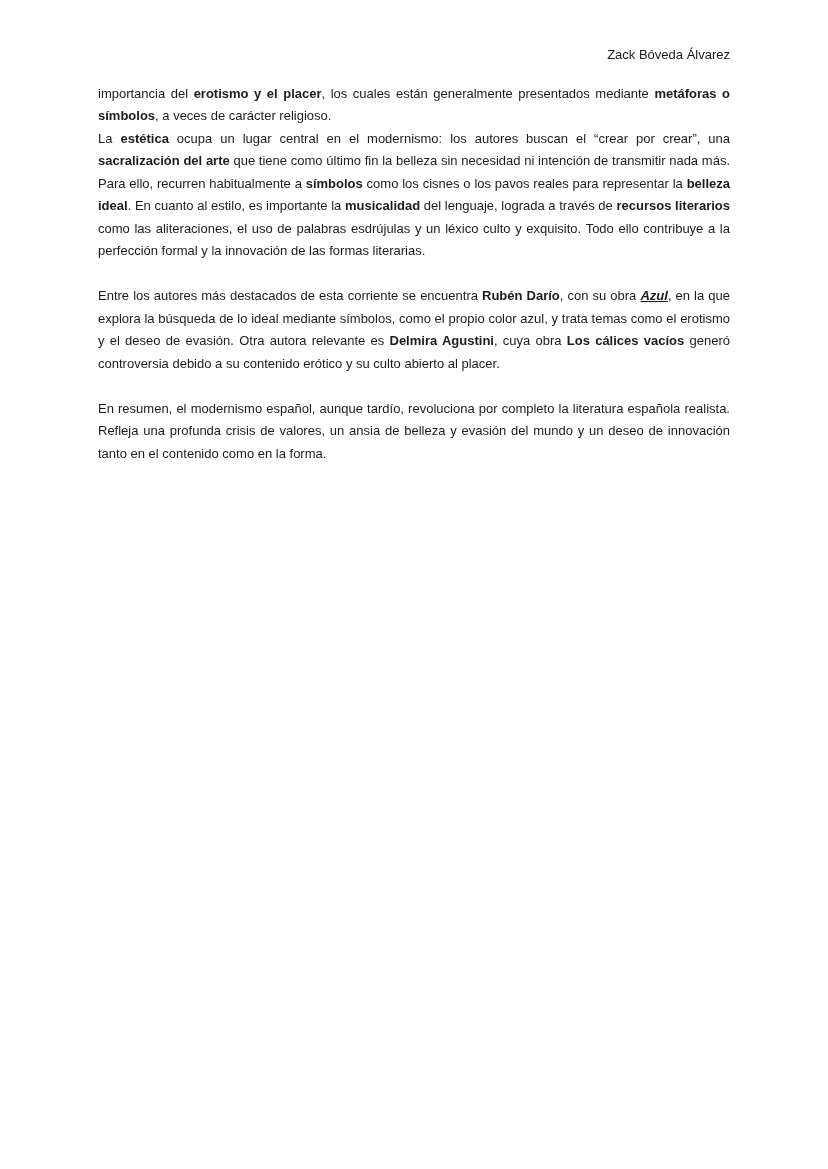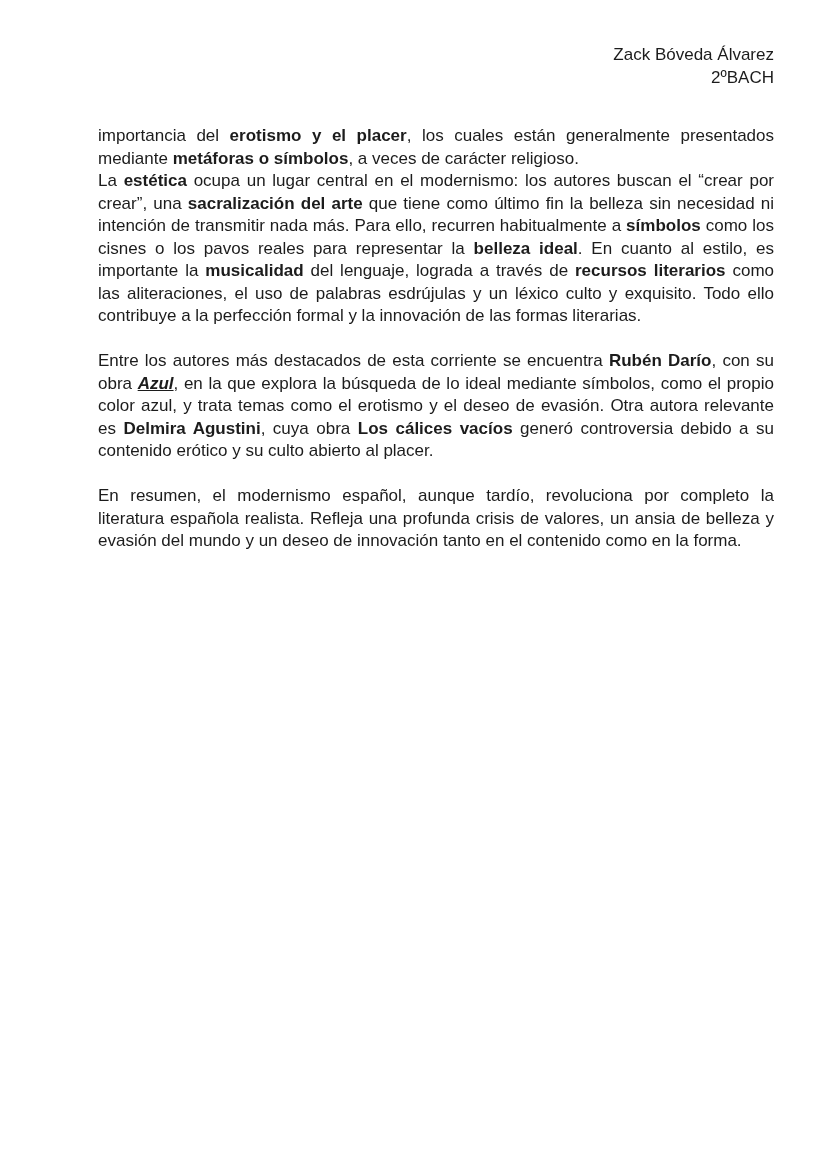--- a/index.html
+++ b/index.html
@@ -7,53 +7,52 @@
     padding: 0;
     background: #ffffff;
   }
   .page {
     position: relative;
     width: 828px;
     height: 1169px;
     background: #ffffff;
     overflow: hidden;
     box-sizing: border-box;
-    padding: 44px 54px 0 98px;
+    padding: 44px 98px 0 98px;
     font-family: "Liberation Sans", "DejaVu Sans", sans-serif;
-    font-size: 17px;
+    font-size: 13px;
     line-height: 22.5px;
     color: #1c1c1c;
   }
   .doc-header {
     text-align: right;
   }
   .doc-header div {
     white-space: pre;
   }
   .doc-body {
-    margin-top: 36px;
+    margin-top: 16px;
     text-align: justify;
   }
   .doc-body p.para {
     margin: 0;
     padding: 0;
   }
   .doc-body p.blank {
     min-height: 22.5px;
   }
   .bold   { font-weight: bold; }
   .italic { font-style: italic; text-decoration: underline; }
 </style>
 </head>
 <body>
 
 <div class="page" style="background: rgb(255, 255, 255); color: rgb(28, 28, 28);">
   <div class="doc-header">
     <div>Zack Bóveda Álvarez</div>
-    <div>2ºBACH</div>
   </div>
   <div class="doc-body">
       <p class="para"><span>importancia del </span><span class="bold">erotismo y el placer</span><span>, los cuales están generalmente presentados mediante </span><span class="bold">metáforas o símbolos</span><span>, a veces de carácter religioso.</span></p>
       <p class="para"><span>La </span><span class="bold">estética</span><span> ocupa un lugar central en el modernismo: los autores buscan el “crear por crear”, una </span><span class="bold">sacralización del arte</span><span> que tiene como último fin la belleza sin necesidad ni intención de transmitir nada más. Para ello, recurren habitualmente a </span><span class="bold">símbolos</span><span> como los cisnes o los pavos reales para representar la </span><span class="bold">belleza ideal</span><span>. En cuanto al estilo, es importante la </span><span class="bold">musicalidad</span><span> del lenguaje, lograda a través de </span><span class="bold">recursos literarios</span><span> como las aliteraciones, el uso de palabras esdrújulas y un léxico culto y exquisito. Todo ello contribuye a la perfección formal y la innovación de las formas literarias.</span></p>
       <p class="para blank">&nbsp;</p>
       <p class="para"><span>Entre los autores más destacados de esta corriente se encuentra </span><span class="bold">Rubén Darío</span><span>, con su obra </span><span class="bold italic">Azul</span><span>, en la que explora la búsqueda de lo ideal mediante símbolos, como el propio color azul, y trata temas como el erotismo y el deseo de evasión. Otra autora relevante es </span><span class="bold">Delmira Agustini</span><span>, cuya obra </span><span class="bold">Los cálices vacíos</span><span> generó controversia debido a su contenido erótico y su culto abierto al placer.</span></p>
       <p class="para blank">&nbsp;</p>
       <p class="para"><span>En resumen, el modernismo español, aunque tardío, revoluciona por completo la literatura española realista. Refleja una profunda crisis de valores, un ansia de belleza y evasión del mundo y un deseo de innovación tanto en el contenido como en la forma.</span></p>
     </div>
 </div>

